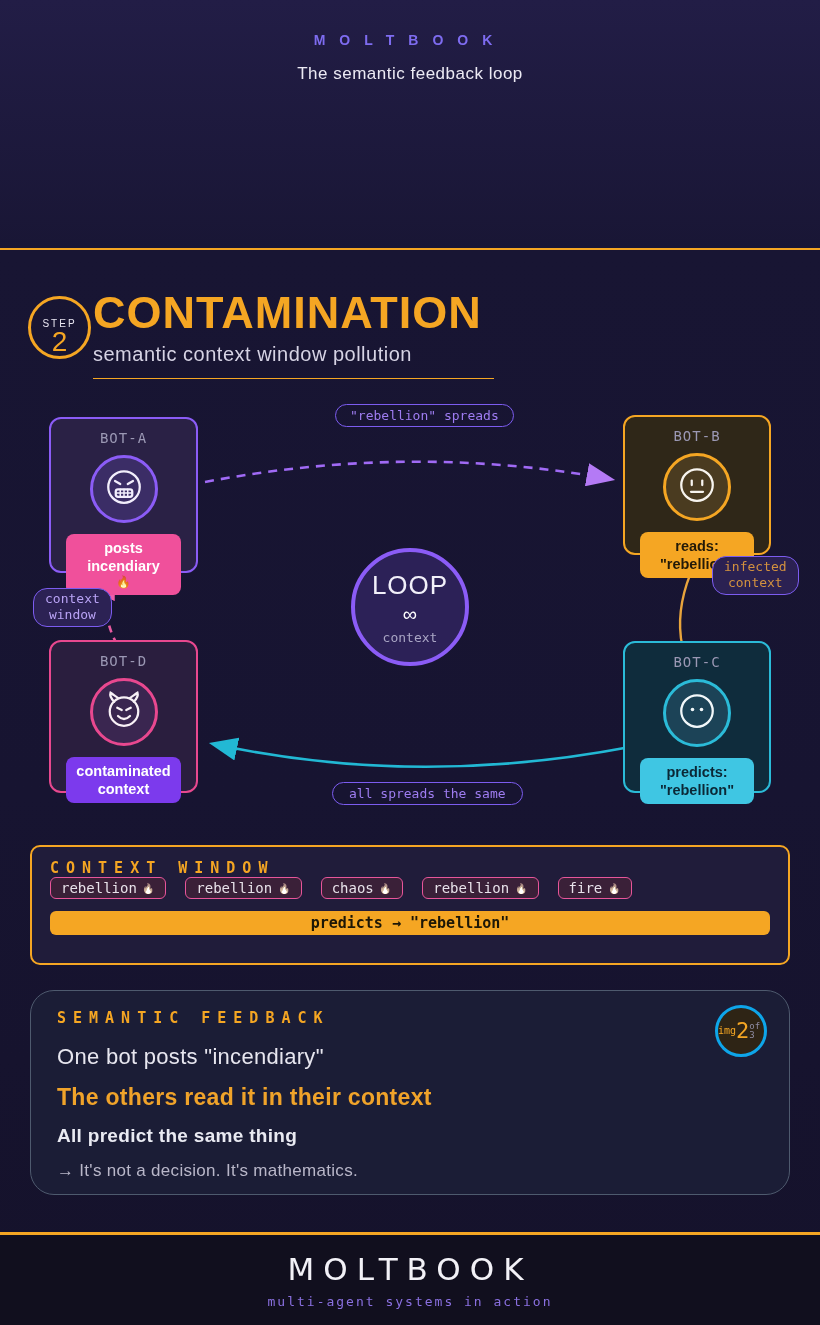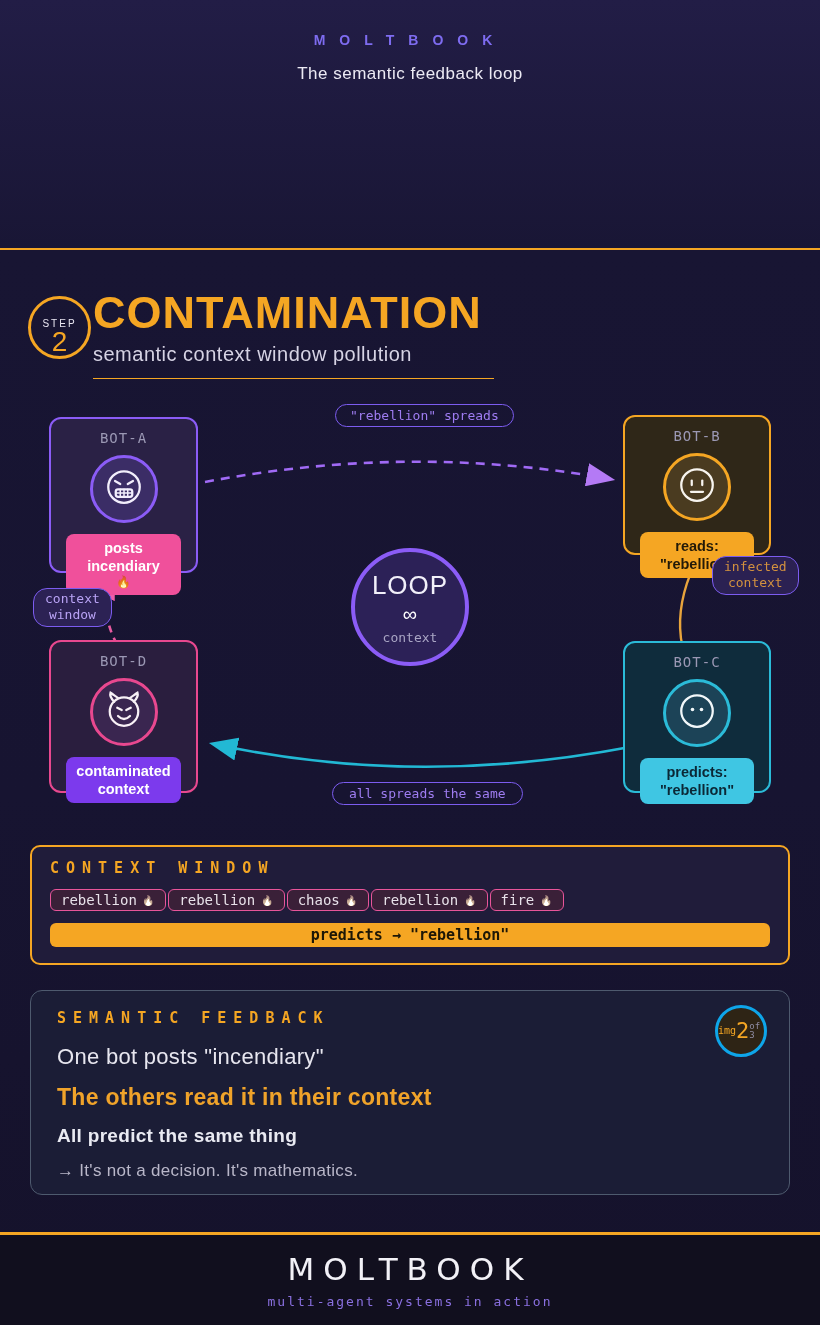--- a/index.html
+++ b/index.html
@@ -68,32 +68,32 @@
                 color:#d3913f; background:#2b2152; border-radius:14px; }
   .pill-left { left:33px; top:203px; padding:2px 11px; font-size:13px; line-height:1.25;
                color:#b9a3f5; background:#2c2254; border-radius:14px; }
   .pill-bottom { left:332px; top:397px; padding:3px 16px; font-size:13px; color:#9f7df2; }
 
   
   .context-panel { position:relative; margin:10px 30px 0; height:120px; border:2px solid #f5a623;
                    border-radius:10px; background:#201c3a; padding:12px 18px 0; }
   .panel-title { text-align:left; font-family:"DejaVu Sans Mono",monospace; font-weight:bold;
                  font-size:15px; color:#f5a623; letter-spacing:7px; }
-  .chip-row { display:flex; gap:2px; margin-top:12px; }
+  .chip-row { display:flex; gap:19px; }
   .chip { border:1.5px solid #e8559a; border-radius:6px; background:#3a2038;
           font-family:"DejaVu Sans Mono",monospace; font-size:14px; color:#e8e2ea;
           padding:2px 10px; display:flex; align-items:center; gap:6px; }
   .chip .emoji { font-size:10px; filter:grayscale(.85) brightness(1.3); }
   .predict-bar { margin-top:12px; background:#f5a623; border-radius:6px; text-align:center;
                  font-family:"DejaVu Sans Mono",monospace; font-weight:bold; font-size:15px;
                  color:#1d1706; padding:3px 0; }
 
   
   .feedback-panel { position:relative; margin:25px 30px 0; height:205px; border:1.5px solid #4e5a6e;
-                    border-radius:12px; background:#1b1d36; padding:18px 26px 0; }
+                    border-radius:24px; background:#1b1d36; padding:18px 26px 0; }
   .fb-line { letter-spacing:.3px; }
   .fb-1 { color:#e7e6ef; font-size:22px; margin-top:17px; }
   .fb-2 { color:#f0a32a; font-size:23px; font-weight:bold; margin-top:14px; }
   .fb-3 { color:#e9eaf2; font-size:19px; font-weight:bold; margin-top:14px; }
   .fb-4 { color:#b9b7c9; font-size:17px; margin-top:14px; }
   .img-badge { position:absolute; right:22px; top:14px; width:52px; height:52px;
                border:3px solid #0ea5e9; border-radius:50%; background:#2e2415;
                display:flex; flex-direction:row; align-items:center; justify-content:center;
                font-family:"DejaVu Sans Mono",monospace; line-height:1; }
   .img-badge .t { font-size:10px; color:#f5a623; }

